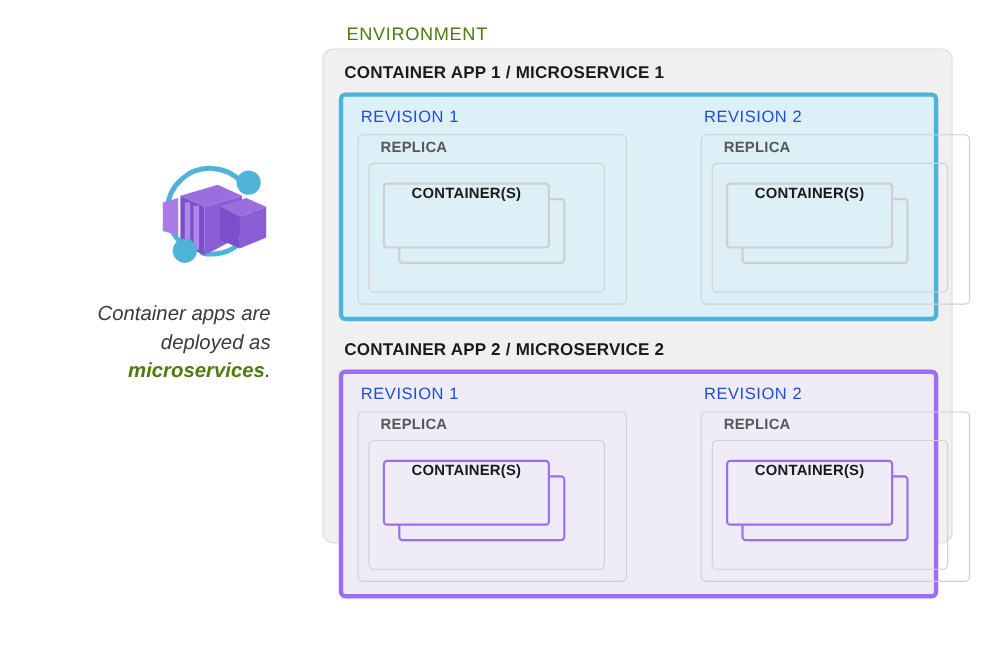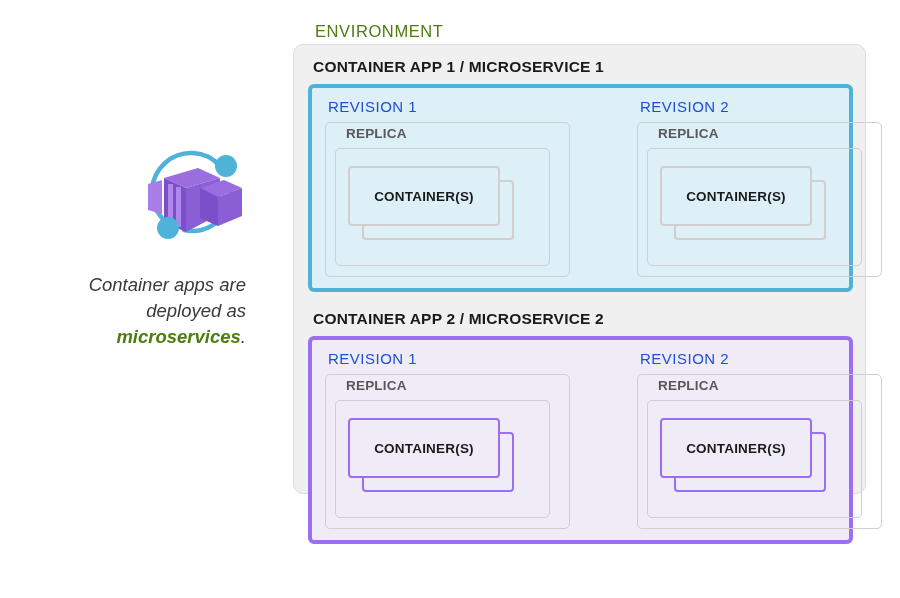--- a/index.html
+++ b/index.html
@@ -173,21 +173,20 @@
     background: transparent;
   }
   .card-front {
     position: absolute;
     left: 0px;
     top: 0px;
     width: 152px;
     height: 60px;
     border-radius: 4px;
     display: flex;
-    align-items: center;
     justify-content: center;
   }
   .blue-theme .card-back  { border: 2.5px solid #d2cecd; }
   .blue-theme .card-front { border: 2.5px solid #d2cecd; background: #ddeff7; }
   .purple-theme .card-back  { border: 2.5px solid #9b6ef3; }
   .purple-theme .card-front { border: 2.5px solid #9b6ef3; background: #efecf8; }
 
   .card-label {
     font-size: 13.5px;
     font-weight: bold;

